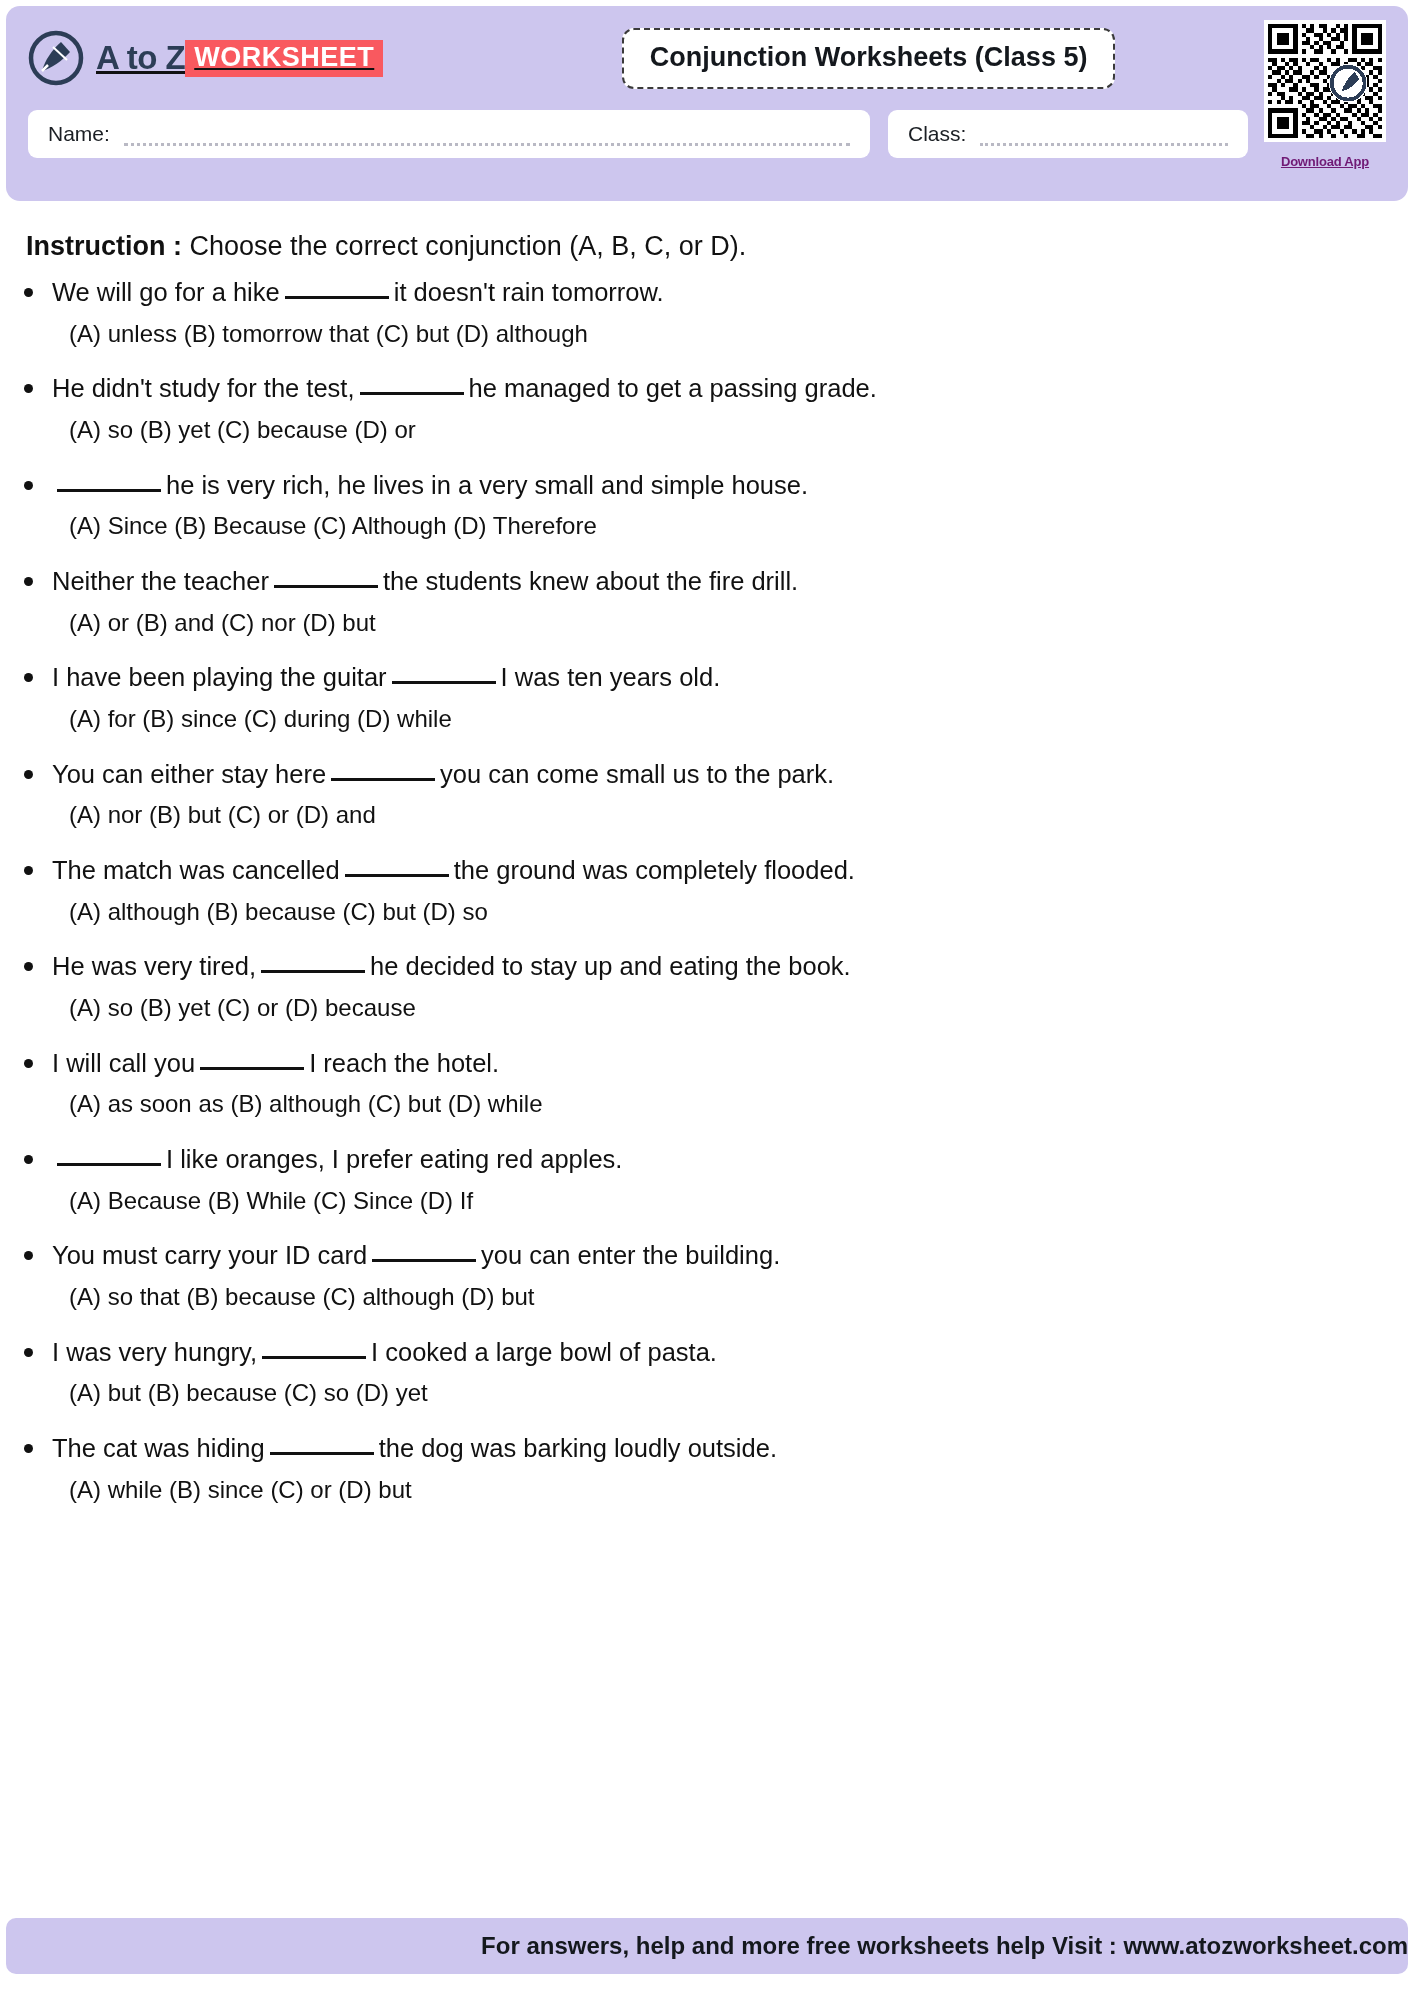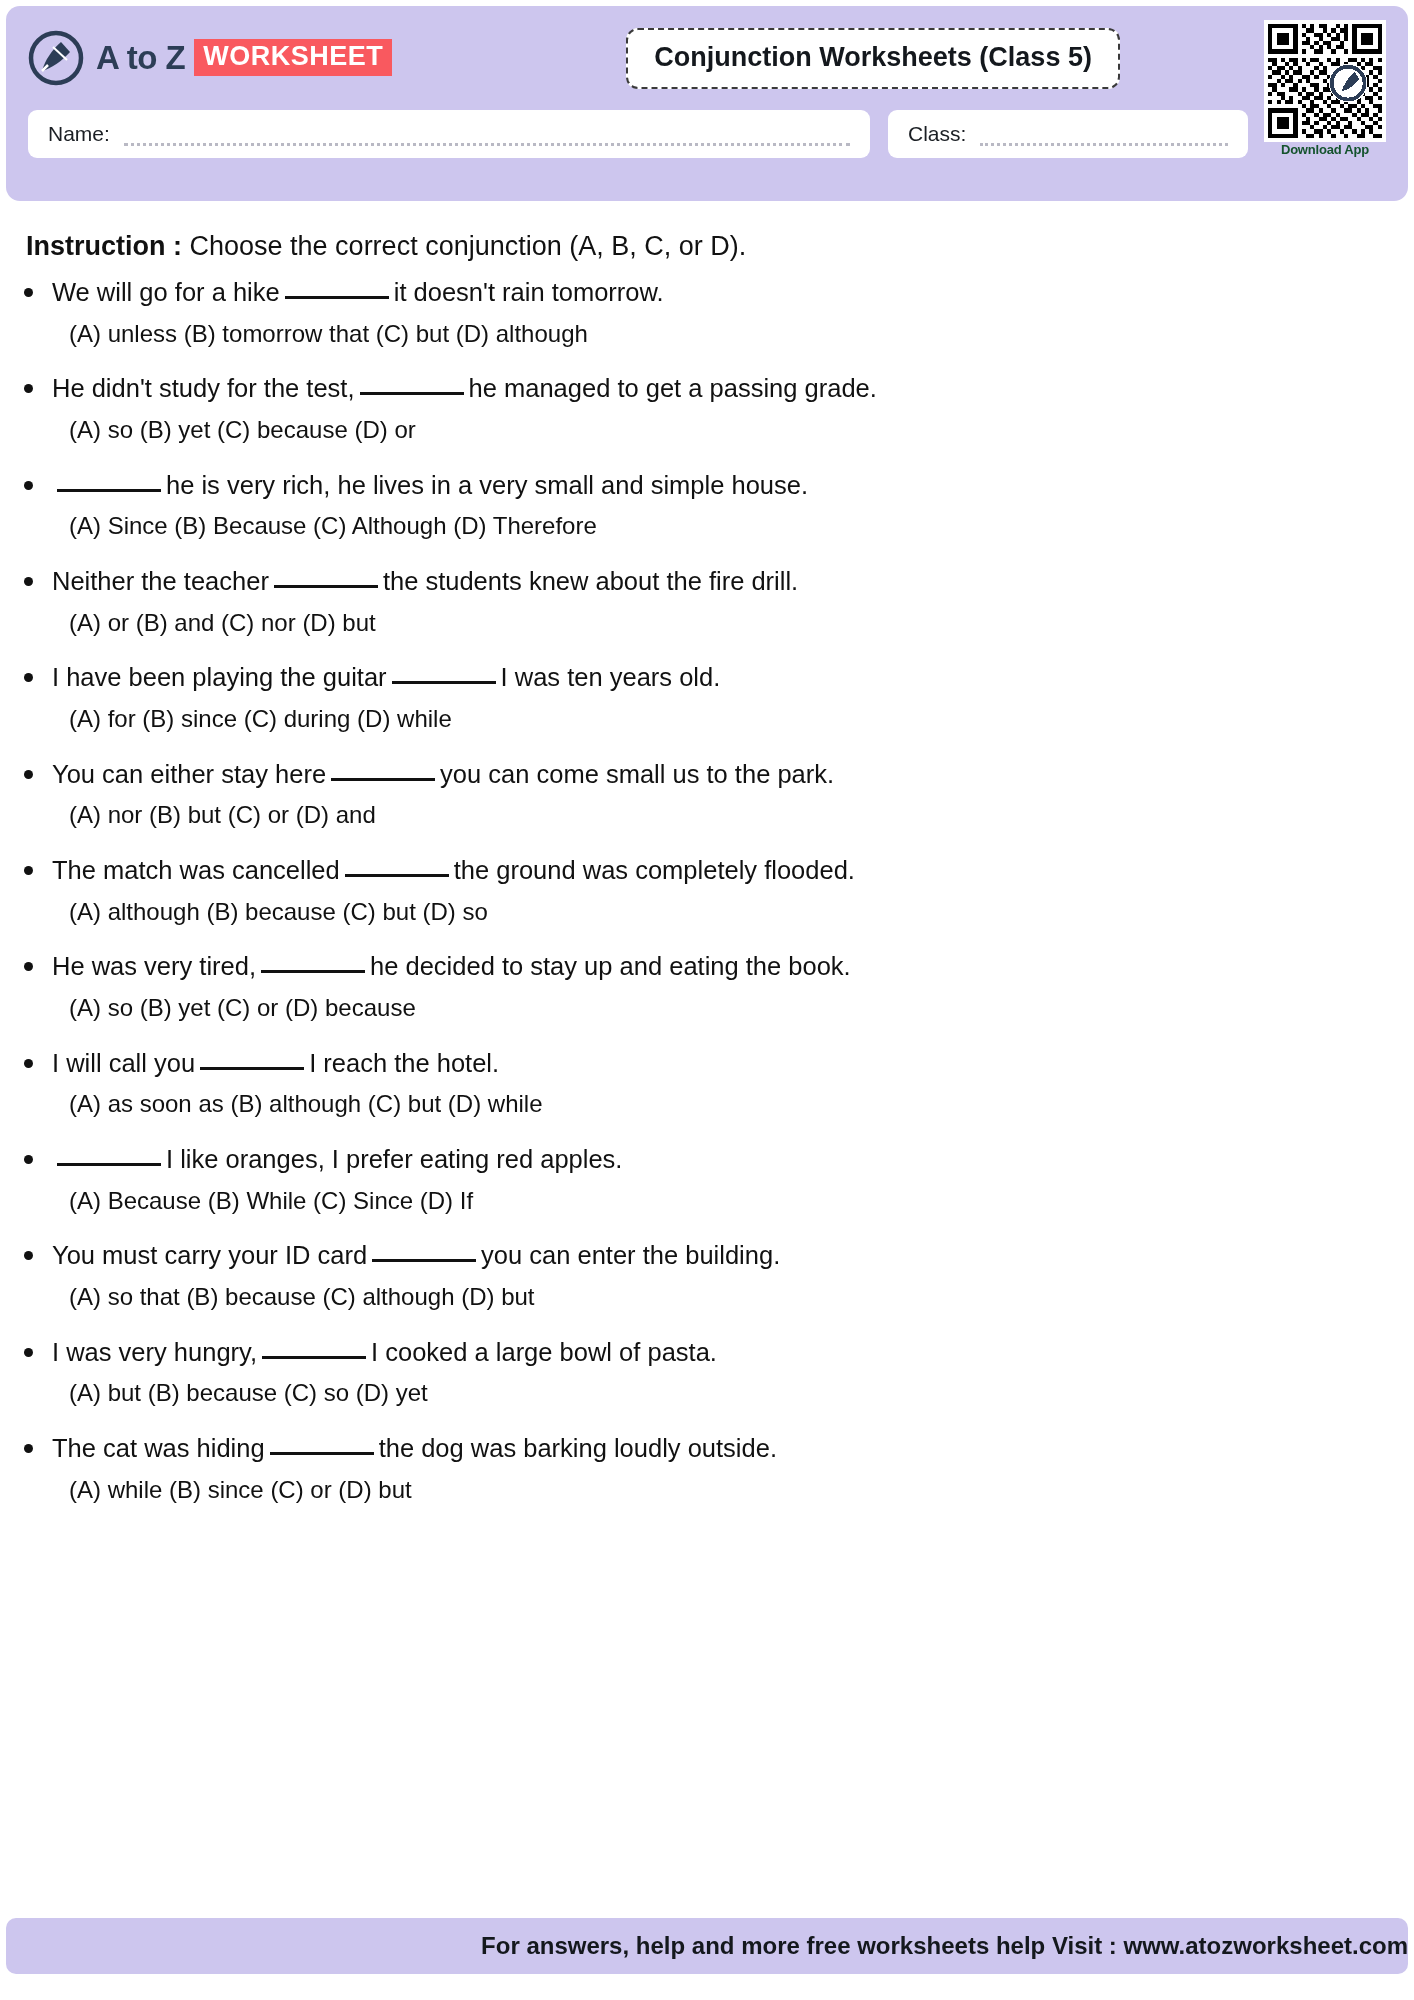--- a/index.html
+++ b/index.html
@@ -40,22 +40,22 @@
     gap: 12px;
     flex: 0 0 auto;
   }
   .logo-mark {
     width: 56px;
     height: 56px;
     flex: 0 0 auto;
   }
   .logo-text {
     display: flex;
-    align-items: flex-start;
-    gap: 9px;
+    align-items: flex-end;
+    text-decoration: underline;
   }
   .logo-atoz {
     font-size: 33px;
     font-weight: bold;
     color: #2c3d56;
     letter-spacing: -0.5px;
     white-space: nowrap;
   }
   .logo-badge {
     background: #f9595f;
@@ -96,23 +96,24 @@
   }
   .qr-img {
     width: 122px;
     height: 122px;
     display: block;
     background: #ffffff;
   }
   .qr-caption {
     font-size: 13px;
     font-weight: bold;
-    color: #14532d;
-    margin-top: 0;
+    color: #701a75;
+    margin-top: 12px;
     letter-spacing: -0.2px;
+    text-decoration: underline;
   }
 
   
   .fields-row {
     display: flex;
     gap: 18px;
     margin-top: 16px;
     padding-right: 140px;
   }
   .field-box {

